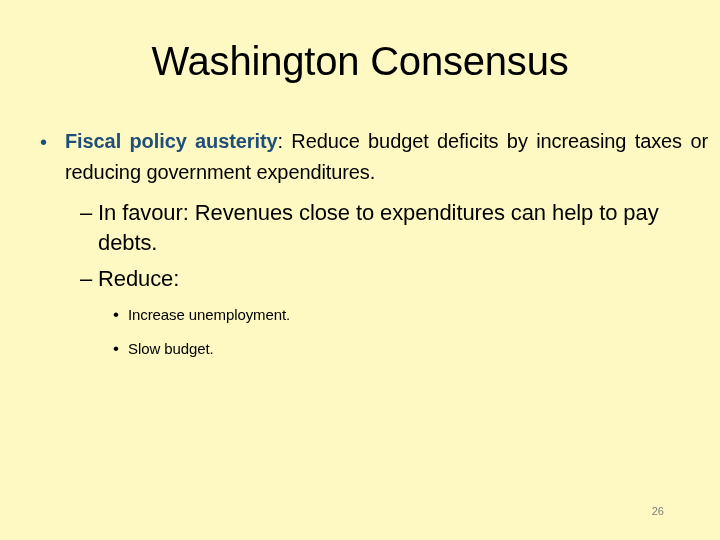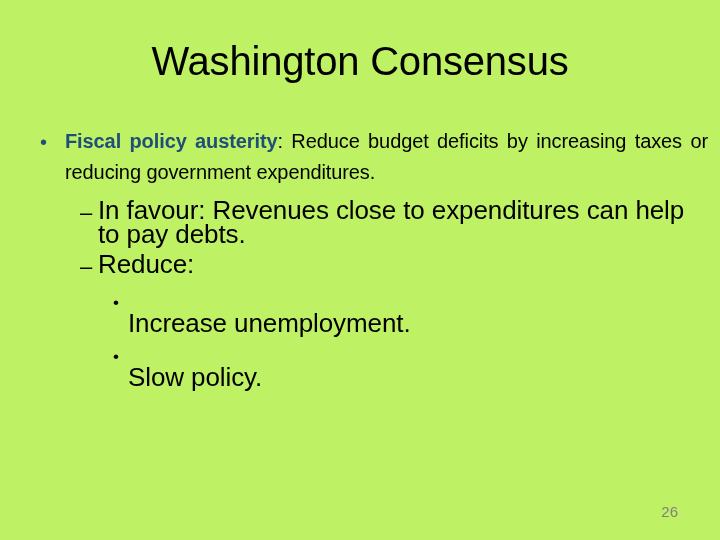--- a/index.html
+++ b/index.html
@@ -7,21 +7,21 @@
     padding: 0;
     background: #ffffff;
   }
   body {
     font-family: "Liberation Sans", "DejaVu Sans", sans-serif;
   }
   #slide {
     position: relative;
     width: 720px;
     height: 540px;
-    background: #bef264;
+    background: #fef9c3;
     overflow: hidden;
   }
 
   
   #slide-title {
     position: absolute;
     left: 40px;
     top: 37px;
     width: 640px;
     text-align: center;
@@ -82,54 +82,53 @@
   }
   .lvl2 .marker {
     font-size: 22px;
     line-height: 30px;
     color: #000000;
     width: 18px;
     flex: 0 0 18px;
   }
   .lvl2 .text {
     flex: 1 1 auto;
-    font-size: 26px;
-    line-height: 24px;
+    font-size: 22px;
+    line-height: 30px;
     color: #000000;
     letter-spacing: -0.1px;
     padding-right: 18px;
   }
 
   
   .lvl3 {
     margin-left: 77px;
     margin-bottom: 4px;
   }
   .lvl3 .marker {
     font-size: 17px;
     line-height: 30px;
     color: #000000;
     width: 15px;
     flex: 0 0 15px;
   }
   .lvl3 .text {
     flex: 1 1 auto;
-    font-size: 26px;
+    font-size: 15px;
     line-height: 30px;
     color: #000000;
     letter-spacing: -0.1px;
-    margin-top: 20px;
   }
 
   
   #page-number {
     position: absolute;
-    right: 42px;
+    right: 56px;
     bottom: 22px;
-    font-size: 15px;
+    font-size: 11px;
     line-height: 13px;
     color: #808080;
   }
 </style>
 </head>
 <body>
 
 <div id="slide">
 
   <div id="slide-title">Washington Consensus</div>
@@ -151,20 +150,20 @@
       <span class="text">Reduce:</span>
     </div>
 
     <div class="bullet-row lvl3">
       <span class="marker">•</span>
       <span class="text">Increase unemployment.</span>
     </div>
 
     <div class="bullet-row lvl3">
       <span class="marker">•</span>
-      <span class="text">Slow policy.</span>
+      <span class="text">Slow budget.</span>
     </div>
 
   </div>
 
   <div id="page-number">26</div>
 
 </div>
 
 </body></html>

